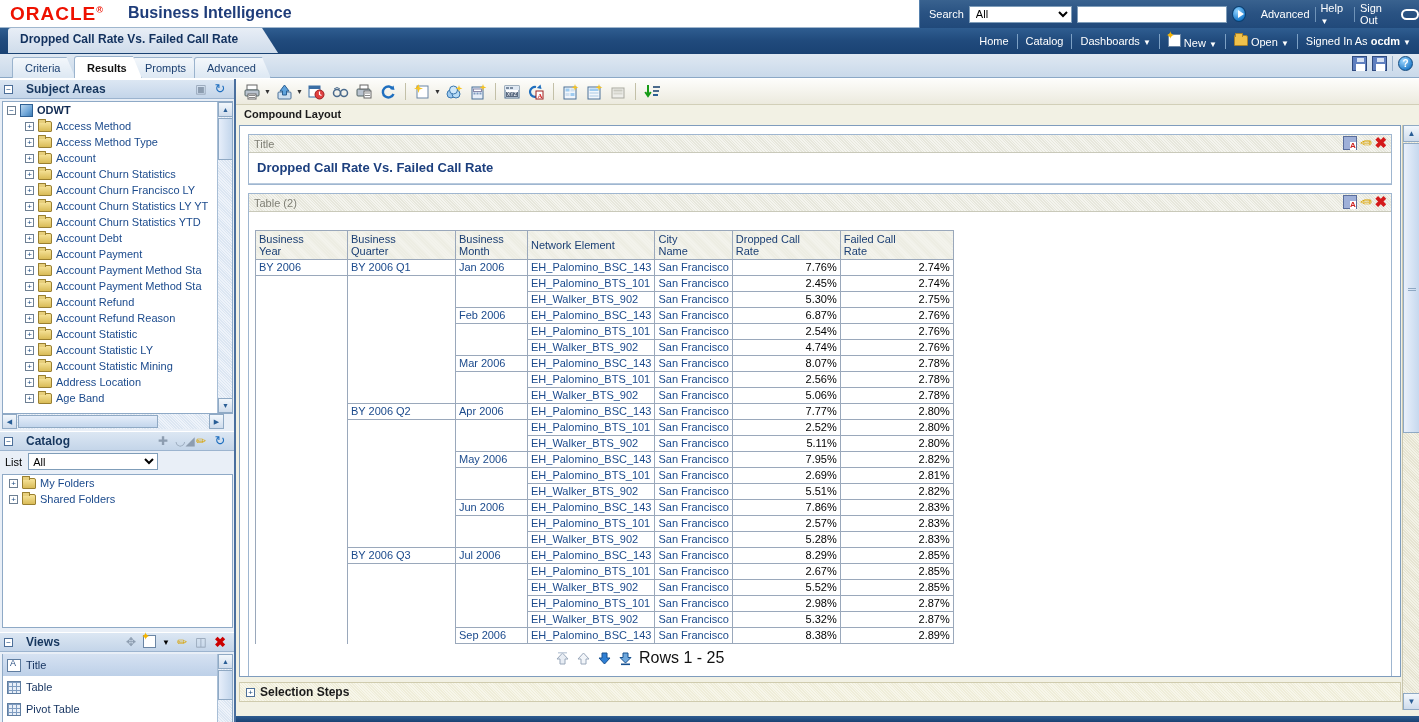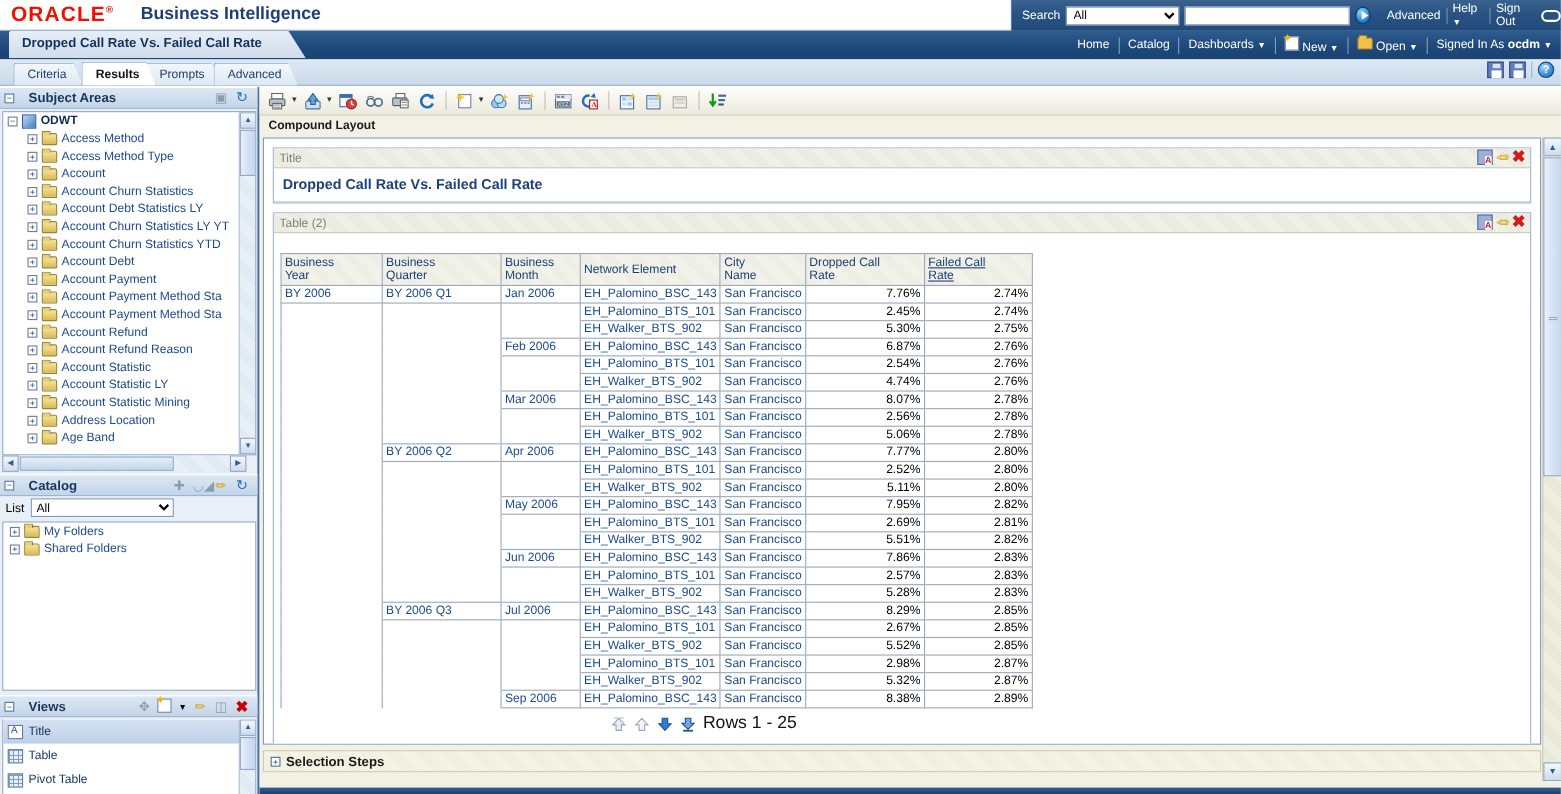--- a/index.html
+++ b/index.html
@@ -446,21 +446,21 @@
             <span class="tlabel">Account</span>
           </div>
           <div class="tree-row" style="padding-left: 22px;">
             <span class="tnode">+</span>
             <span class="folder"></span>
             <span class="tlabel">Account Churn Statistics</span>
           </div>
           <div class="tree-row" style="padding-left: 22px;">
             <span class="tnode">+</span>
             <span class="folder"></span>
-            <span class="tlabel">Account Debt Statistics LY</span>
+            <span class="tlabel">Account Churn Francisco LY</span>
           </div>
           <div class="tree-row" style="padding-left: 22px;">
             <span class="tnode">+</span>
             <span class="folder"></span>
             <span class="tlabel">Account Churn Statistics LY YT</span>
           </div>
           <div class="tree-row" style="padding-left: 22px;">
             <span class="tnode">+</span>
             <span class="folder"></span>
             <span class="tlabel">Account Churn Statistics YTD</span>
@@ -763,21 +763,21 @@
         <div class="tblwrap">
           <table class="grid">
             <thead>
               <tr id="hdr-row">
                   <th style="width: 92px;"><span>Business</span><br><span>Year</span></th>
                   <th style="width: 108px;"><span>Business</span><br><span>Quarter</span></th>
                   <th style="width: 72px;"><span>Business</span><br><span>Month</span></th>
                   <th class="mid" style="width: 112px; margin-top: 12px;"><span>Network Element</span></th>
                   <th style="width: 72px;"><span>City</span><br><span>Name</span></th>
                   <th style="width: 108px;"><span>Dropped Call</span><br><span>Rate</span></th>
-                  <th style="width: 98px; text-decoration: underline;"><span>Failed Call</span><br><span>Rate</span></th>
+                  <th style="width: 113px;"><span>Failed Call</span><br><span>Rate</span></th>
                 </tr>
             </thead>
             <tbody id="tbody">
                 <tr>
                   <td>BY 2006</td>
                   <td>BY 2006 Q1</td>
                   <td>Jan 2006</td>
                   <td class="link">EH_Palomino_BSC_143</td>
                   <td class="link">San Francisco</td>
                   <td class="num">7.76%</td>

